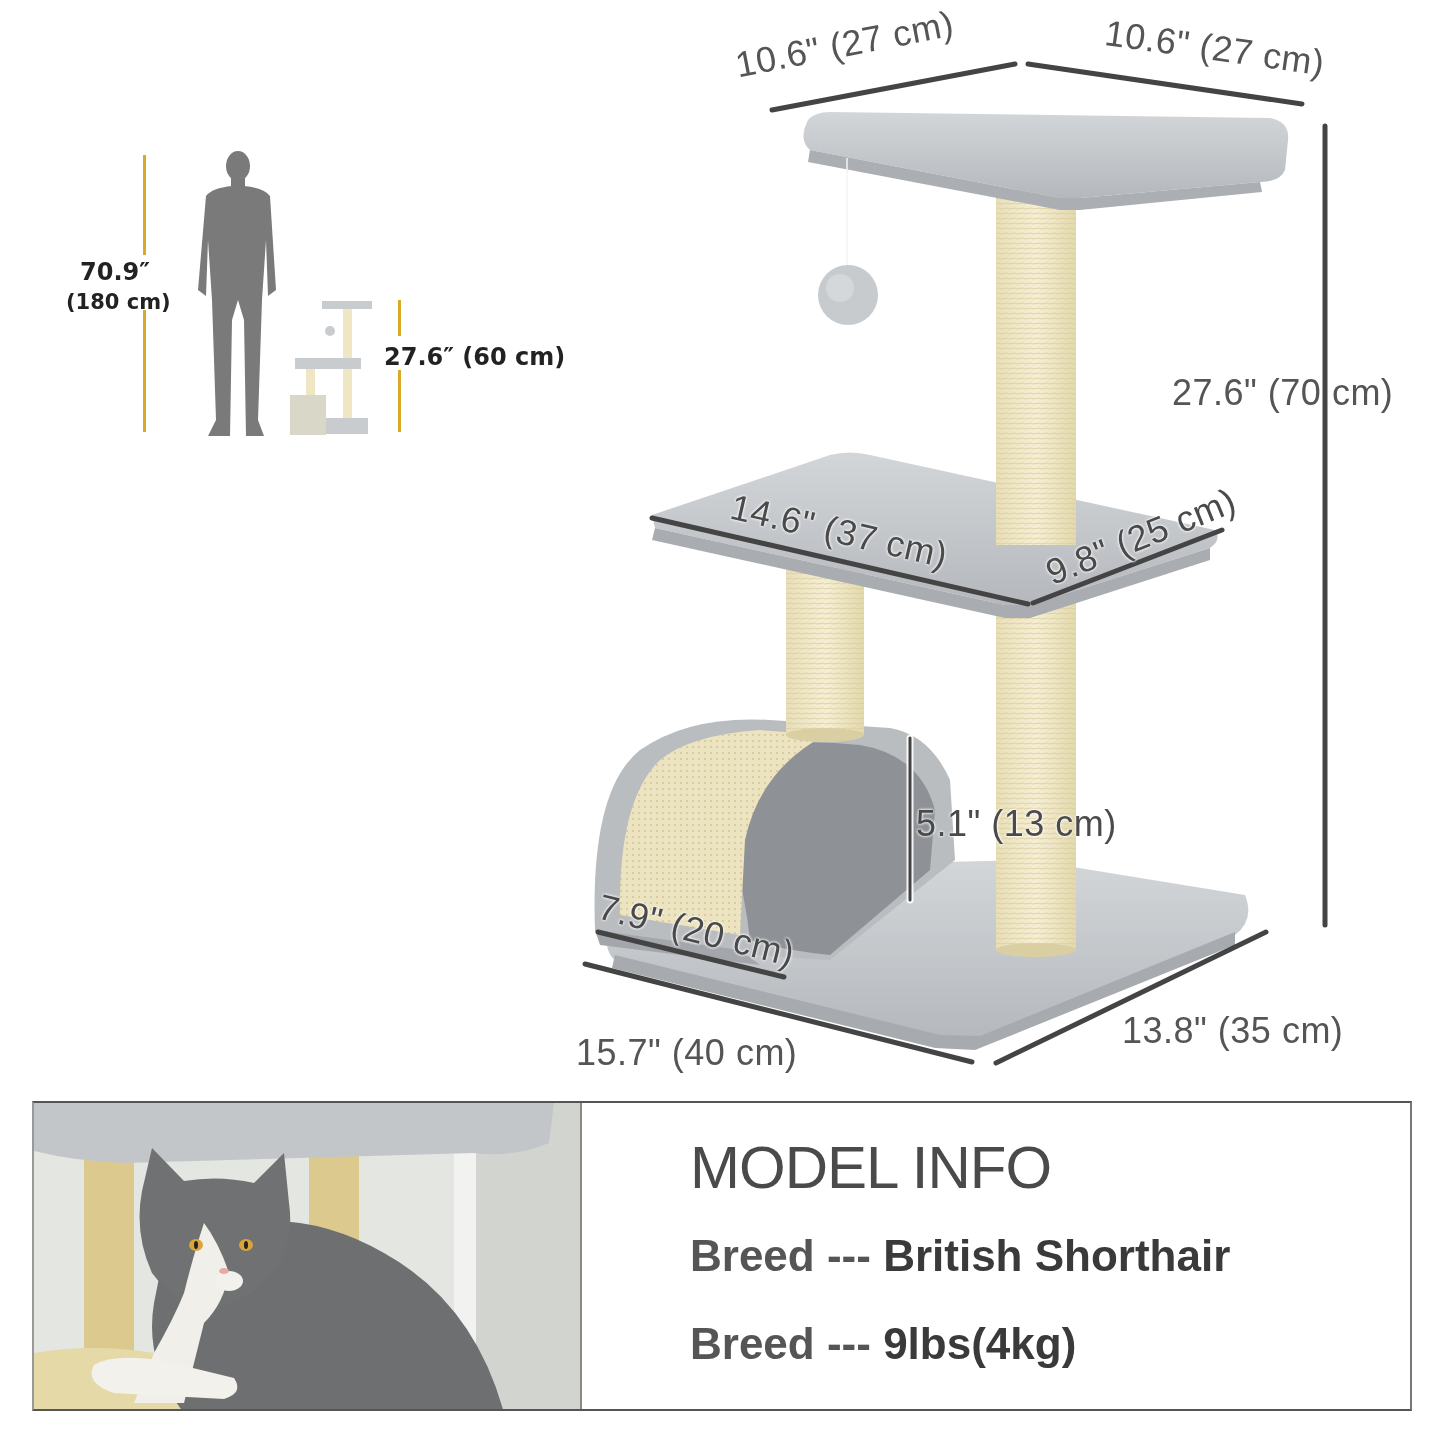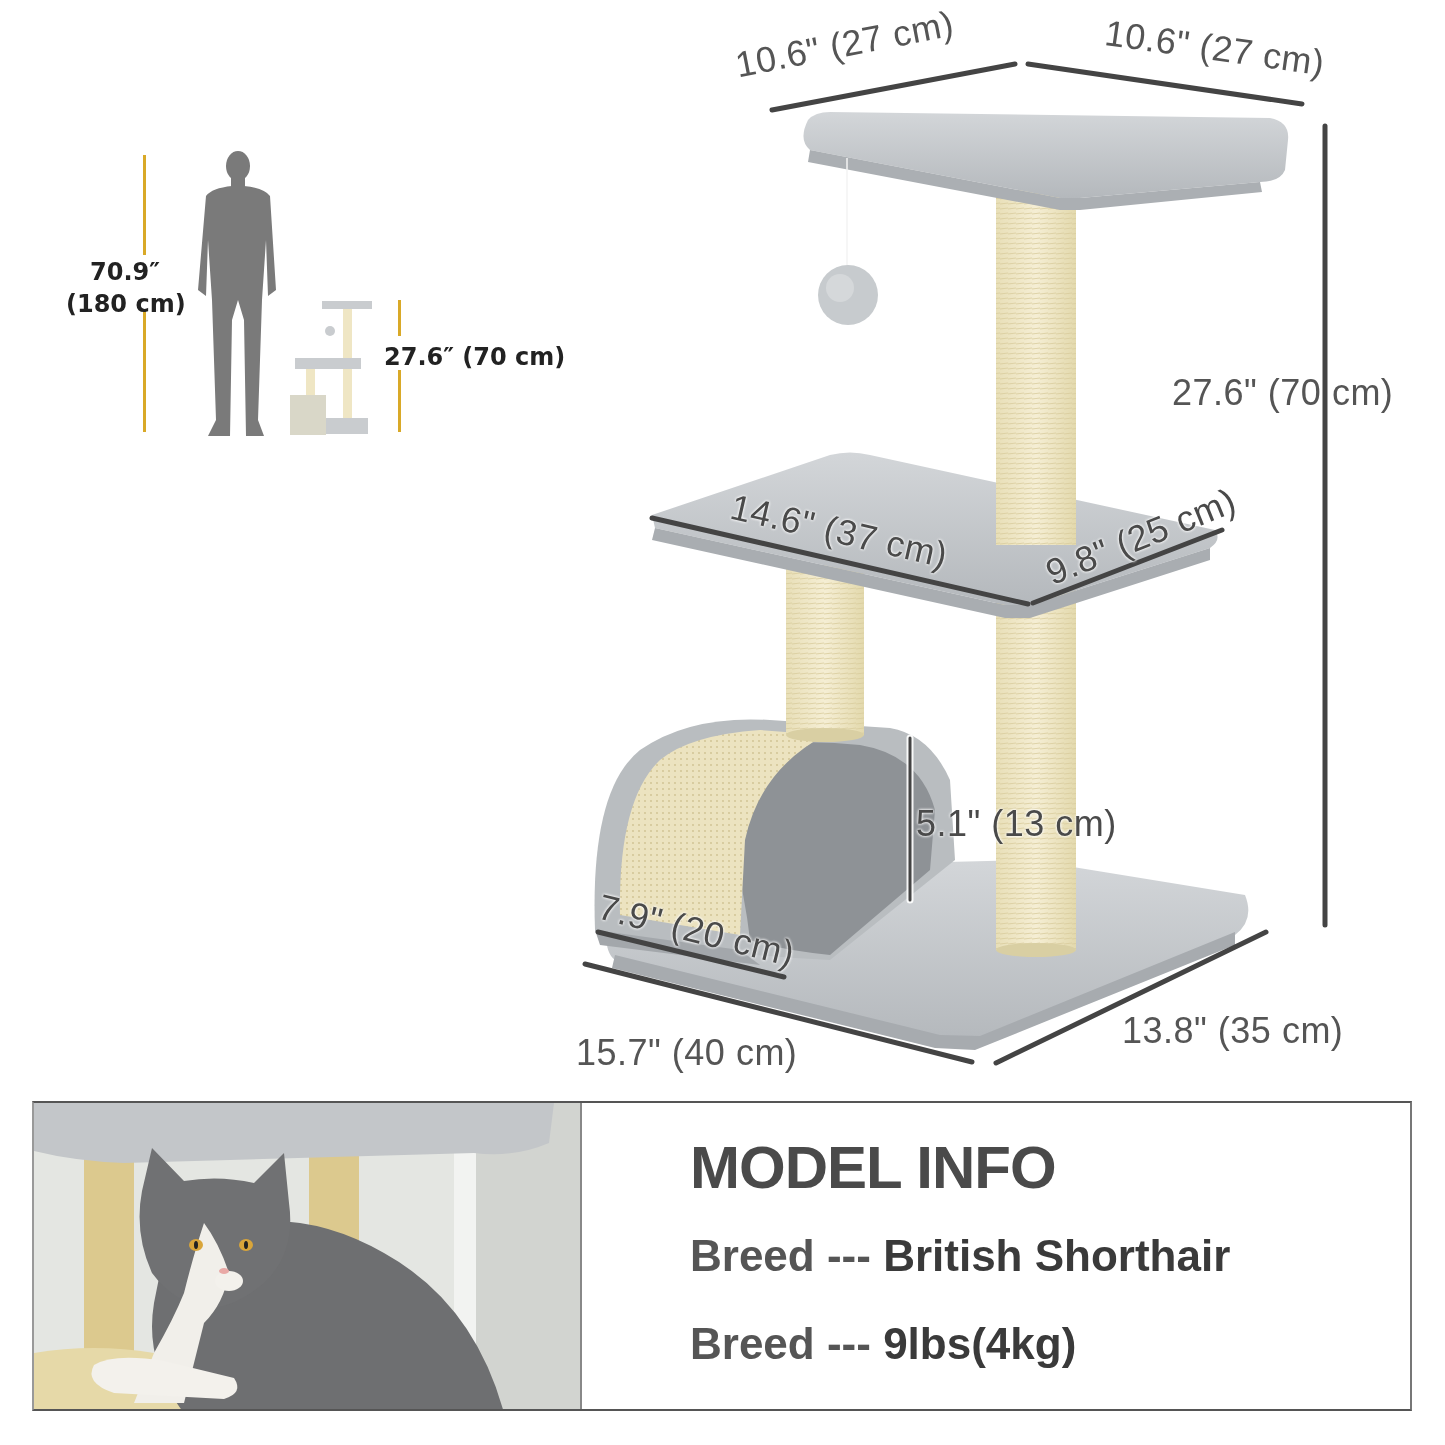--- a/index.html
+++ b/index.html
@@ -7,32 +7,32 @@
          font-family: "DejaVu Sans", "Liberation Sans", sans-serif; color: #444; }
   .abs { position: absolute; }
   .dim-text { font-family: "Liberation Sans", "DejaVu Sans", sans-serif; color: #555; font-size: 36px; white-space: nowrap; letter-spacing: 0.5px; }
   .ref-text { font-family: "DejaVu Sans", sans-serif; font-weight: bold; color: #222; white-space: nowrap; }
   .gold-line { position: absolute; width: 3px; background: #d9a928; }
   svg { position: absolute; left: 0; top: 0; }
   .model-box { position: absolute; left: 32px; top: 1101px; width: 1380px; height: 310px;
                border-top: 2px solid #555; border-bottom: 2px solid #555; border-right: 2px solid #777; border-left: 2px solid #999; box-sizing: border-box; background: #fff; }
   .photo { position: absolute; left: 0; top: 0; width: 546px; height: 100%; overflow: hidden; background: #e8e9e6; border-right: 2px solid #888; }
   .info { position: absolute; left: 656px; top: 0; }
-  .info-title { position: absolute; left: 0; top: 30px; font-family: "Liberation Sans", sans-serif; font-size: 60px; font-weight: bold; color: #4a4a4a; white-space: nowrap; letter-spacing: -1px; }
+  .info-title { position: absolute; left: 0; top: 30px; font-family: "Liberation Sans", sans-serif; font-size: 60px; font-weight: normal; color: #4a4a4a; white-space: nowrap; letter-spacing: -1px; }
   .info-row { position: absolute; left: 0; font-family: "Liberation Sans", sans-serif; font-size: 44px; color: #555; white-space: nowrap; font-weight: bold; }
   .info-row b { color: #3a3a3a; }
 </style>
 </head>
 <body>
 
 <div>
   <div class="gold-line" style="left:143px; top:155px; height:100px;"></div>
   <div class="gold-line" style="left:143px; top:310px; height:122px;"></div>
-  <div class="abs ref-text" style="left:90px; top:258px; font-size:24px;">70.9″</div>
-  <div class="abs ref-text" style="left:66px; top:290px; font-size:24px;">(180 cm)</div>
+  <div class="abs ref-text" style="left:80px; top:258px; font-size:24px;">70.9″</div>
+  <div class="abs ref-text" style="left:66px; top:290px; font-size:21px;">(180 cm)</div>
 
   <svg width="1445" height="1445" style="pointer-events:none;">
     <g fill="#7a7a7a">
       <ellipse cx="238" cy="166" rx="12" ry="15"></ellipse>
       <rect x="231" y="178" width="14" height="12"></rect>
       <path d="M206 196 Q212 188 232 186 L244 186 Q264 188 270 196 L276 290 L268 296 L266 240 L262 300 L258 420 L264 436 L246 436 L244 320 L238 300 L232 320 L230 436 L208 436 L216 420 L212 300 L208 240 L206 296 L198 290 Z"></path>
     </g>
   </svg>
 
   <svg width="1445" height="1445" style="pointer-events:none;">
@@ -41,21 +41,21 @@
     <circle cx="330" cy="331" r="5" fill="#c9cccf"></circle>
     <rect x="295" y="358" width="66" height="11" fill="#c9cccf"></rect>
     <rect x="343" y="369" width="9" height="52" fill="#efe6c4"></rect>
     <rect x="306" y="369" width="9" height="28" fill="#efe6c4"></rect>
     <rect x="290" y="395" width="36" height="40" fill="#d9d7c8"></rect>
     <rect x="326" y="418" width="42" height="16" fill="#c9cccf"></rect>
   </svg>
 
   <div class="gold-line" style="left:398px; top:300px; height:36px;"></div>
   <div class="gold-line" style="left:398px; top:370px; height:62px;"></div>
-  <div class="abs ref-text" style="left:384px; top:343px; font-size:24px;">27.6″ (70 cm)</div>
+  <div class="abs ref-text" style="left:384px; top:343px; font-size:24px;">27.6″ (60 cm)</div>
 </div>
 
 <svg width="1445" height="1445" style="pointer-events:none;">
   <defs>
     <linearGradient id="plush" x1="0" y1="0" x2="0" y2="1">
       <stop offset="0" stop-color="#d3d6d9"></stop>
       <stop offset="1" stop-color="#b4b8bc"></stop>
     </linearGradient>
     <linearGradient id="sisal" x1="0" y1="0" x2="1" y2="0">
       <stop offset="0" stop-color="#e8dfb8"></stop>

